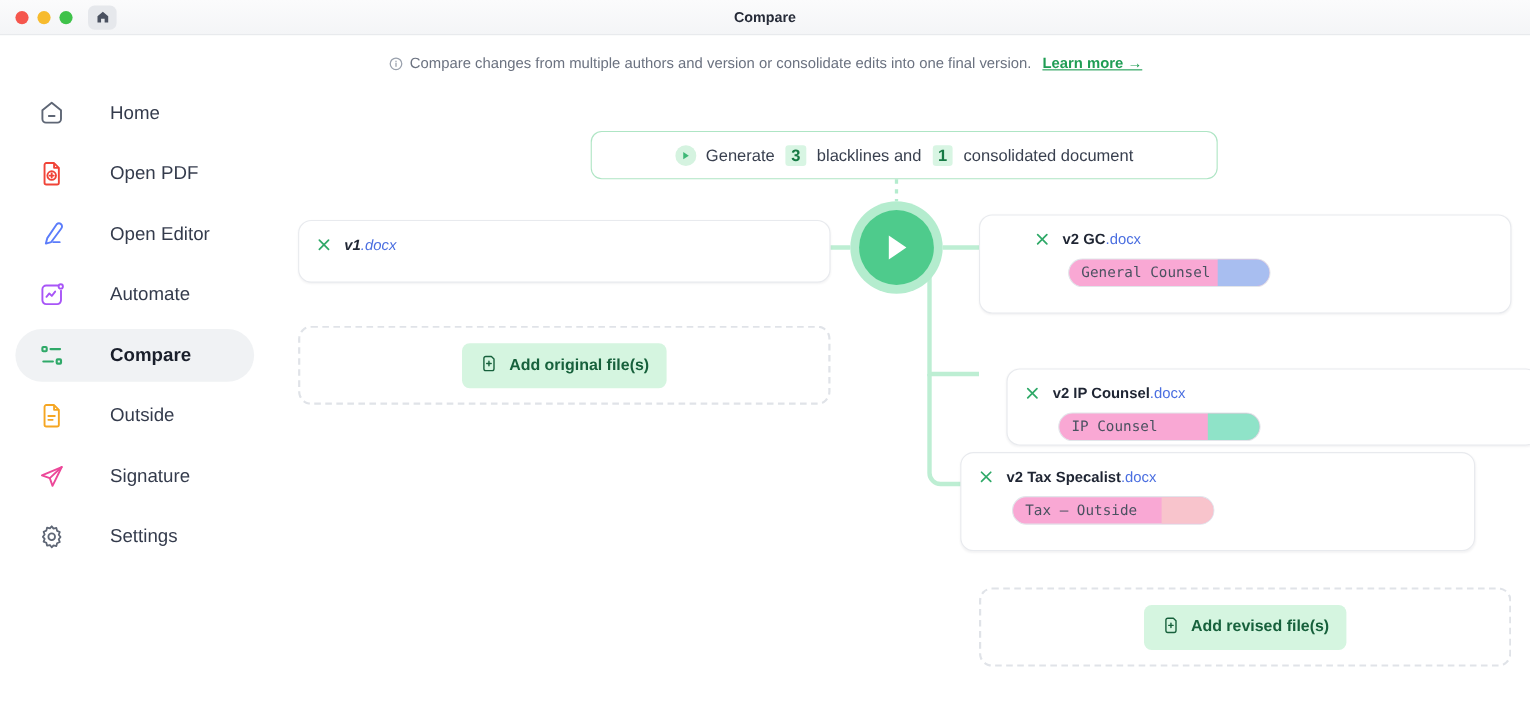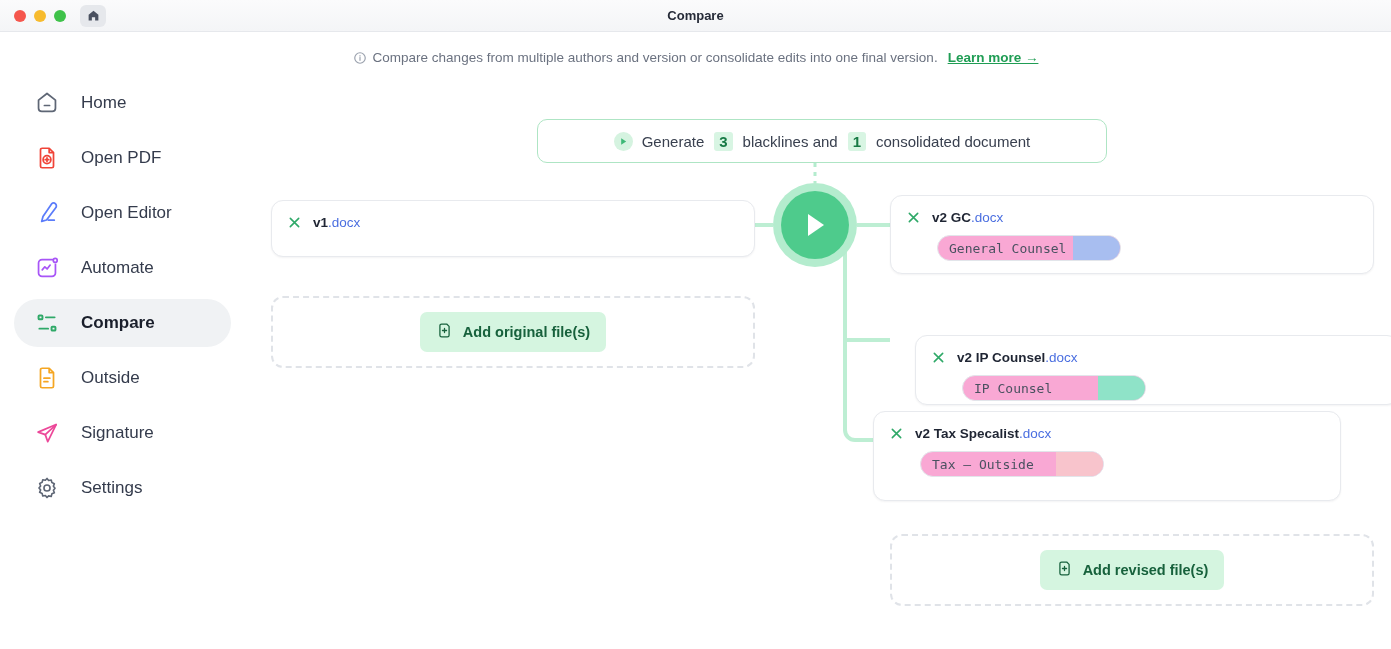--- a/index.html
+++ b/index.html
@@ -47,21 +47,21 @@
     font-size:13.5px; color:#6b7280;
   }
   .banner .info-ic{ display:inline-flex; }
   .learn-more{ color:#1f9d54; font-weight:bold; margin-left:4px; white-space:nowrap;}
 
   
   .sidebar{
     position:absolute; left:0; top:72px; width:245px;
   }
   .nav-item{
-    display:flex; align-items:center; gap:19px;
+    display:flex; align-items:center; gap:38px;
     height:48px; margin:7px 14px; padding:0 18px;
     border-radius:24px;
     font-size:17px; color:#343b4c;
   }
   .nav-item .nav-ic{ width:30px; height:30px; display:flex; align-items:center; justify-content:center; flex:0 0 30px;}
   .nav-item.active{ background:#f0f2f4; font-weight:bold; color:#1a1f2b;}
 
   
   .canvas{ position:absolute; left:245px; top:72px; right:0; bottom:0; }
   .wires{ position:absolute; left:0; top:0; width:1146px; height:577px; pointer-events:none;}
@@ -300,21 +300,21 @@
   </div>
 
   <div class="play-node">
     <div class="play-inner">
       <svg width="28" height="30" viewBox="0 0 28 30">
           <path d="M7 4 23 15 7 26z" fill="#ffffff"></path>
         </svg>
     </div>
   </div>
 
-  <div class="file-card" style="left:26px; top:128px; width:484px; height:57px;">
+  <div class="file-card" style="left:26px; top:128px; width:484px; height:57px;font-style:italic;">
     <div class="card-head">
       <span class="x-ic">
         <svg width="13" height="13" viewBox="0 0 14 14" stroke="#2fa968" stroke-width="1.7" stroke-linecap="round">
             <path d="M2.5 2.5 11.5 11.5M11.5 2.5 2.5 11.5"></path>
           </svg>
       </span>
       <span>
         <span class="fname">v1</span><span class="fext">.docx</span>
       </span>
     </div>
@@ -325,21 +325,21 @@
       <span>
         <svg width="17" height="17" viewBox="0 0 20 20" fill="none" stroke="#17613c" stroke-width="1.5">
           <path d="M12.6 2.4H6.6A2 2 0 0 0 4.6 4.4v11.2a2 2 0 0 0 2 2h6.8a2 2 0 0 0 2-2V5.2z" stroke-linejoin="round"></path>
           <path d="M10 7.6v4.8M7.6 10h4.8" stroke-linecap="round"></path>
         </svg>
       </span>
       <span>Add original file(s)</span>
     </div>
   </div>
 
-  <div class="file-card" style="left:645px; top:123px; width:484px; height:79px;">
+  <div class="file-card" style="left:645px; top:123px; width:484px; height:90px;padding-left:34px;">
     <div class="card-head">
       <span class="x-ic">
         <svg width="13" height="13" viewBox="0 0 14 14" stroke="#2fa968" stroke-width="1.7" stroke-linecap="round">
             <path d="M2.5 2.5 11.5 11.5M11.5 2.5 2.5 11.5"></path>
           </svg>
       </span>
       <span>
         <span class="fname">v2 GC</span><span class="fext">.docx</span>
       </span>
     </div>

